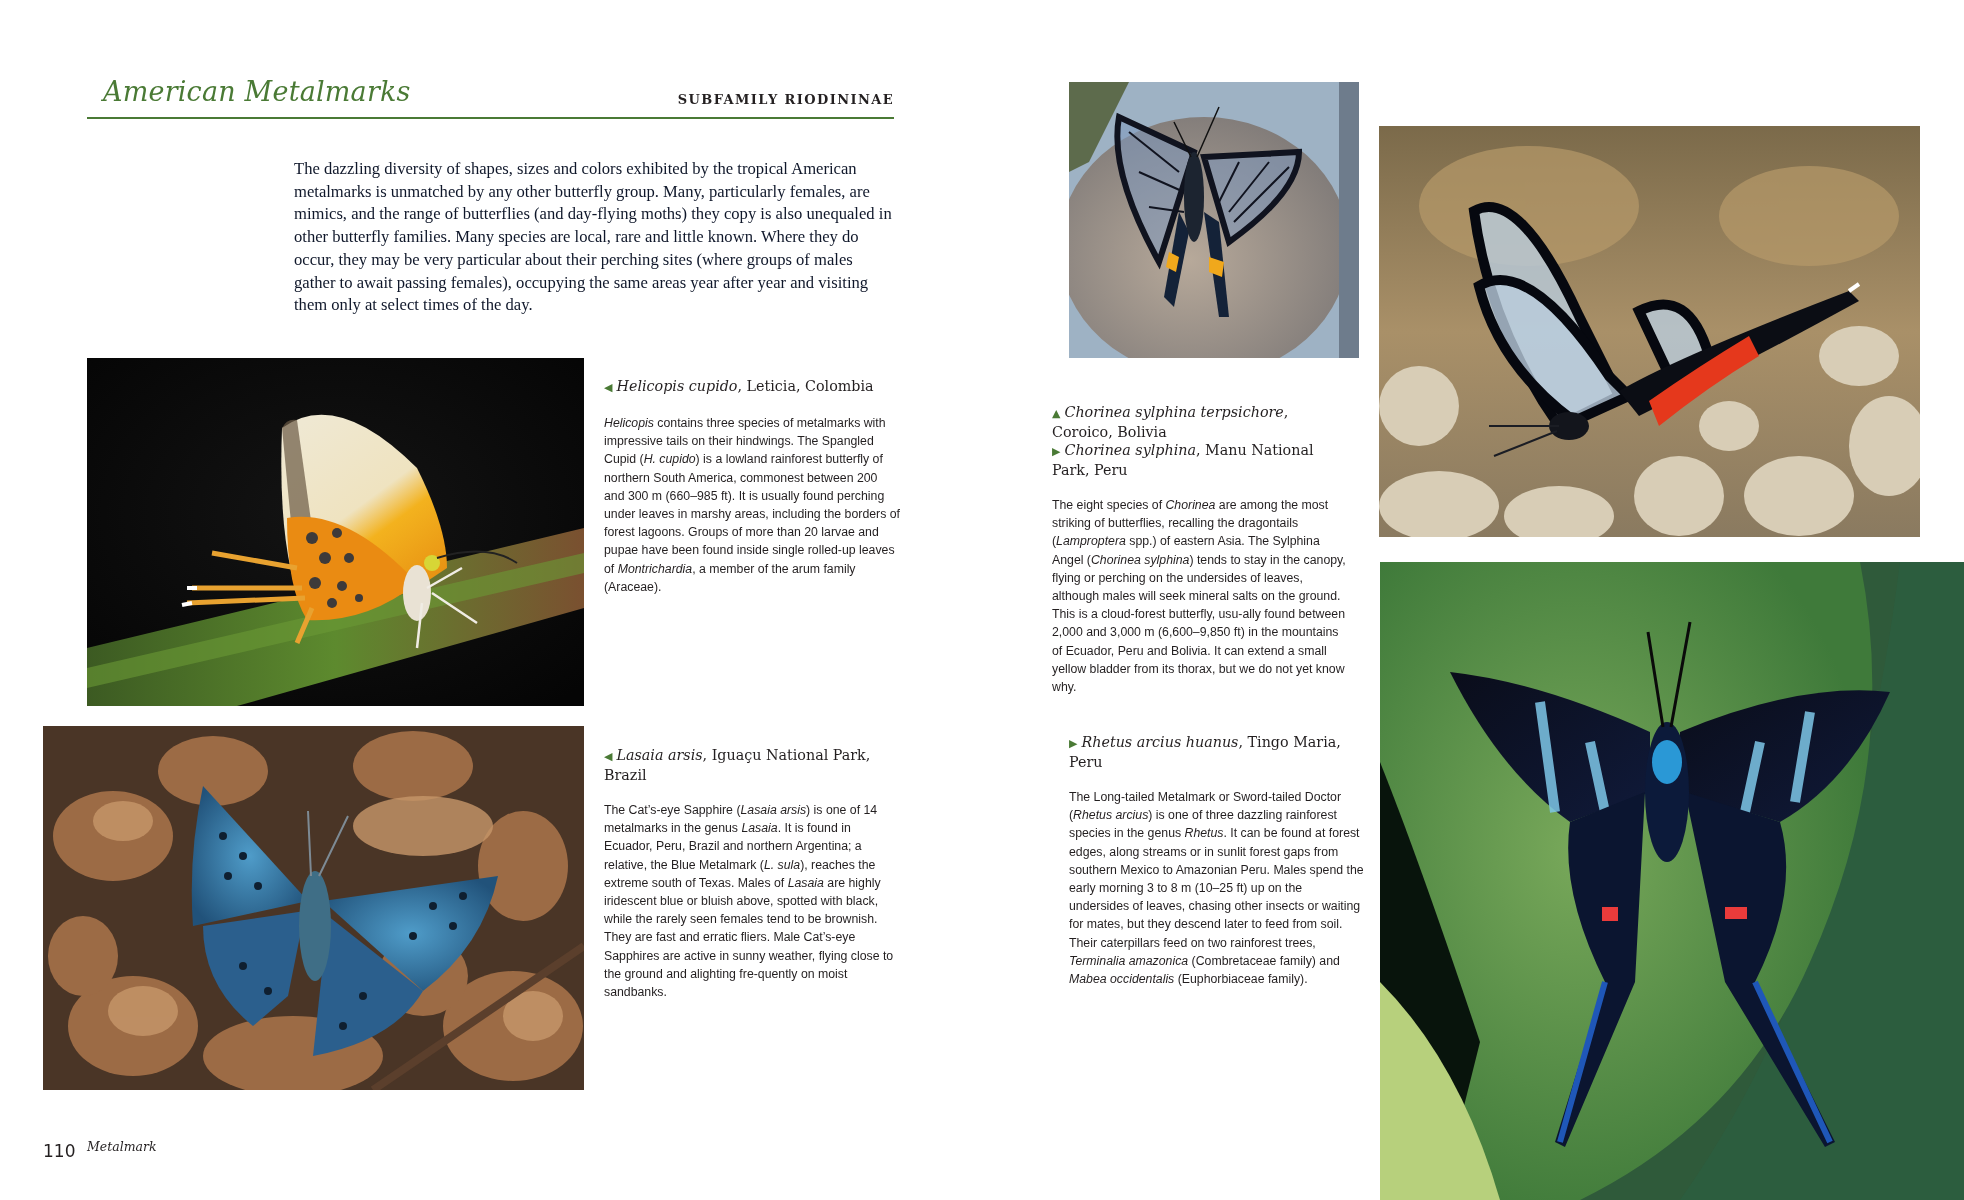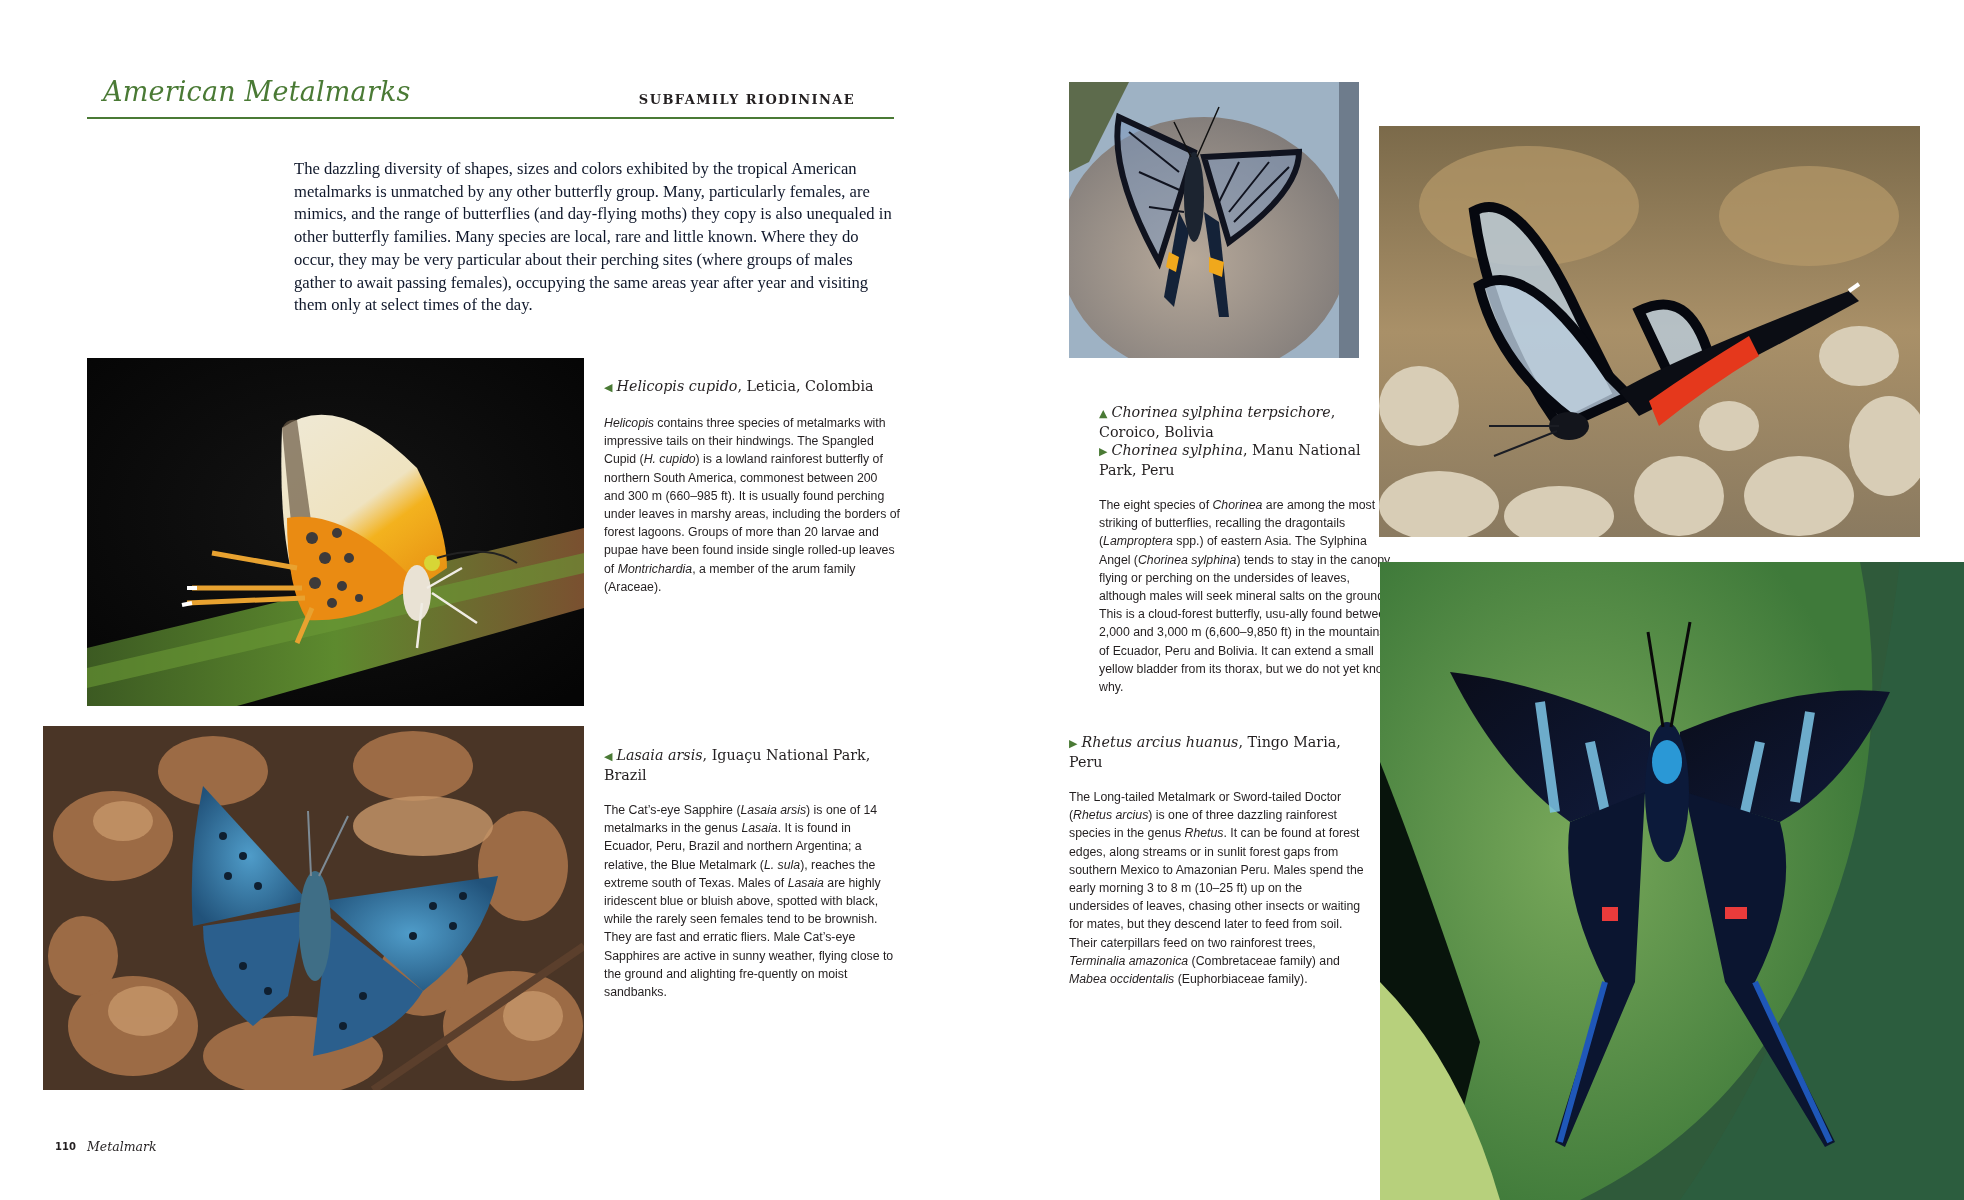--- a/index.html
+++ b/index.html
@@ -3,40 +3,40 @@
 <meta charset="utf-8">
 <style>
   html, body { margin:0; padding:0; }
   body { width:1964px; height:1200px; background:#ffffff; position:relative; overflow:hidden;
          font-family:"DejaVu Serif", serif; color:#231f20; }
   .abs { position:absolute; }
 
   
   .page-title { left:87px; top:76px; font-family:"DejaVu Serif", serif; font-style:italic;
                 font-size:27px; color:#4a7a35; letter-spacing:0.2px; white-space:nowrap;margin-left:16px; }
-  .subfamily { left:600px; width:294px; text-align:center; top:92px; font-family:"DejaVu Serif", serif;
+  .subfamily { left:600px; width:294px; text-align:right; top:92px; font-family:"DejaVu Serif", serif;
                font-weight:bold; font-size:13px; letter-spacing:1.4px; color:#231f20; }
   .title-rule { left:87px; top:117px; width:807px; height:2px; background:#4a7a35; }
 
   .intro { left:294px; top:158px; width:600px; font-family:"Liberation Serif", serif;
            font-size:16.6px; line-height:22.7px; color:#0f172a; }
 
   
   .photo { overflow:hidden; }
   .photo svg { display:block; width:100%; height:100%; }
 
   
   .caption { font-family:"Liberation Sans", sans-serif; color:#231f20; }
   .cap-title { font-family:"DejaVu Serif", serif; font-size:14.3px; line-height:18px; }
   .cap-title i { font-style:italic; }
   .arrow { color:#4a7a35; font-size:11px; display:inline-block; margin-right:4px; font-style:normal; }
   .cap-body { font-size:12.3px; line-height:18.2px; margin-top:17px; }
   .cap-body i { font-style:italic; }
 
-  .folio { left:43px; top:1141px; font-family:"DejaVu Sans", sans-serif; font-weight:bold; font-size:10px;margin-left:12px; }
+  .folio { left:43px; top:1141px; font-family:"DejaVu Sans", sans-serif; font-weight:normal; font-size:17px; }
   .running-head { left:87px; top:1139px; font-family:"DejaVu Serif", serif; font-style:italic; font-size:12.5px; }
 </style>
 </head>
 <body>
 
 <div class="abs page-title">American Metalmarks</div>
 <div class="abs subfamily">SUBFAMILY RIODININAE</div>
 <div class="abs title-rule"></div>
 
 <div class="abs intro">The dazzling diversity of shapes, sizes and colors exhibited by the tropical American metalmarks is unmatched by any other butterfly group. Many, particularly females, are mimics, and the range of butterflies (and day-flying moths) they copy is also unequaled in other butterfly families. Many species are local, rare and little known. Where they do occur, they may be very particular about their perching sites (where groups of males gather to await passing females), occupying the same areas year after year and visiting them only at select times of the day.</div>
@@ -206,21 +206,21 @@
       <path d="M260,185 Q310,160 330,230 L300,270 Z"></path>
     </g>
     <path d="M240,265 Q300,230 470,165 L480,175 Q380,230 260,290 Z" fill="#0b0d14"></path>
     <path d="M270,275 Q320,240 370,210 L380,230 Q330,260 280,300Z" fill="#e5381c"></path>
     <ellipse cx="190" cy="300" rx="20" ry="14" fill="#13151c"></ellipse>
     <path d="M180,300 L110,300 M178,305 L115,330" stroke="#1b1d24" stroke-width="2"></path>
     <path d="M470,165 L480,158" stroke="#fff" stroke-width="4"></path>
   </svg>
 </div>
 
-<div class="abs caption" style="left:1099px;top:403px;width:296px;">
+<div class="abs caption" style="left:1052px;top:403px;width:296px;">
   <div class="cap-title">
     <span class="arrow">▲</span><i>Chorinea sylphina terpsichore</i><span>, Coroico, Bolivia</span>
   </div>
   <div class="cap-title">
     <span class="arrow">▶</span><i>Chorinea sylphina</i><span>, Manu National Park, Peru</span>
   </div>
   <div class="cap-body"><span>The eight species of </span><i>Chorinea</i><span> are among the most striking of butterflies, recalling the dragontails (</span><i>Lamproptera</i><span> spp.) of eastern Asia. The Sylphina Angel (</span><i>Chorinea sylphina</i><span>) tends to stay in the canopy, flying or perching on the undersides of leaves, although males will seek mineral salts on the ground. This is a cloud-forest butterfly, usu-ally found between 2,000 and 3,000 m (6,600–9,850 ft) in the mountains of Ecuador, Peru and Bolivia. It can extend a small yellow bladder from its thorax, but we do not yet know why.</span></div>
 </div>
 
 <div class="abs caption" style="left:1069px;top:733px;width:296px;">

